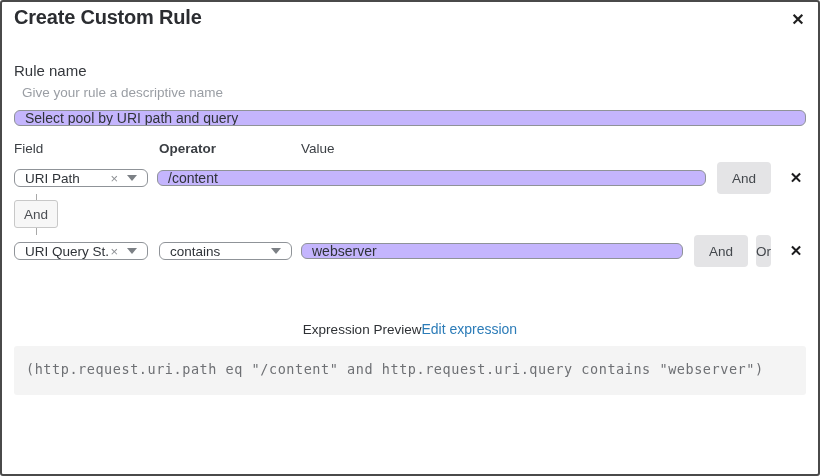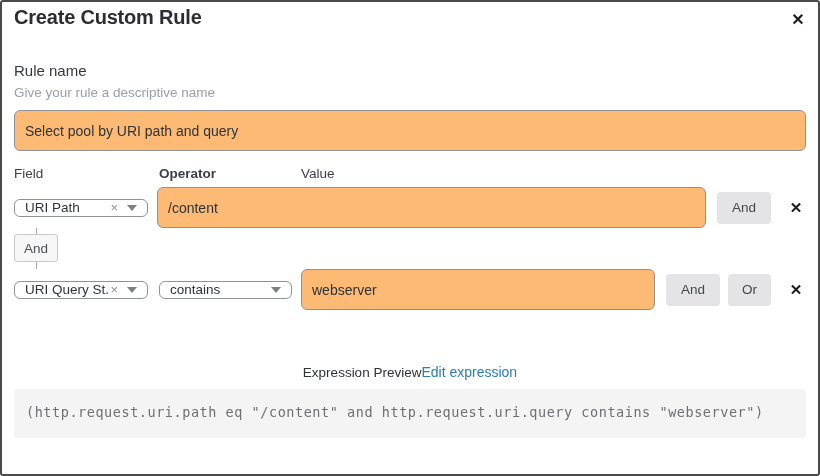--- a/index.html
+++ b/index.html
@@ -26,27 +26,27 @@
   .close-btn {
     position: absolute; top: 6px; right: 8px;
     width: 24px; height: 24px;
     background: none; border: none;
     font-size: 16px; font-weight: 700; color: #1f1f1f;
     cursor: pointer; line-height: 24px; text-align: center;
     font-family: "Liberation Sans", sans-serif;
   }
 
   .rule-name-label { margin-top: 33px; font-size: 15px; color: #34373c; }
-  .rule-name-hint  { margin-top: 6px;  font-size: 13.5px; color: #9a9ea4; }
+  .rule-name-hint  { margin-top: 6px;  font-size: 13.5px; color: #9a9ea4; margin-left: 8px; }
   .text-input {
-    display: block; width: 100%; height: 41px;
+    display: block; width: 100%; height: 16px;
     border: 1px solid #8f9398; border-radius: 6px;
     padding: 0 10px; font-size: 14px; color: #2f3338;
     font-family: "Liberation Sans", sans-serif;
-    background: #fdba74; outline: none;
+    background: #c4b5fd; outline: none;
   }
   .rule-name-input { margin-top: 10px; }
 
   .match-heading {
     margin-top: 40px;
     font-size: 15px; font-weight: 700; color: #2e3135;
   }
 
   .col-labels { display: flex; margin-top: 15px; font-size: 13.5px; color: #3b3f44; }
   .col-field { width: 134px; }
@@ -75,21 +75,21 @@
     border-top: 6px solid #7c8085;
   }
   .value-input { flex: 1; margin-left: 9px; }
 
   .logic-btn {
     height: 32px; margin-left: 11px; padding: 0 15px;
     background: #e4e4e6; border: none; border-radius: 4px;
     font-size: 13.5px; color: #44484d; cursor: pointer;
     font-family: "Liberation Sans", sans-serif;
   }
-  .or-btn { margin-left: 8px; padding: 0 14px; }
+  .or-btn { margin-left: 8px; padding: 0 0; }
   .remove-btn {
     margin-left: 15px; width: 20px; height: 24px;
     background: none; border: none;
     font-size: 15px; font-weight: 700; color: #1c1c1e;
     cursor: pointer; line-height: 24px; text-align: center;
     font-family: "Liberation Sans", sans-serif;
   }
 
   .connector-wrap { width: 44px; display: flex; flex-direction: column; align-items: center; }
   .connector-line { width: 1px; height: 6px; background: #a8a8a8; }

